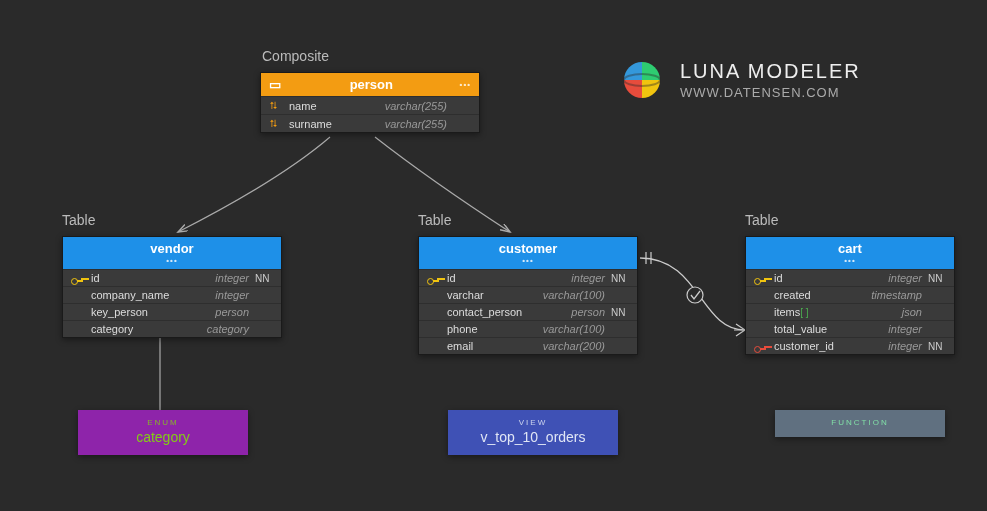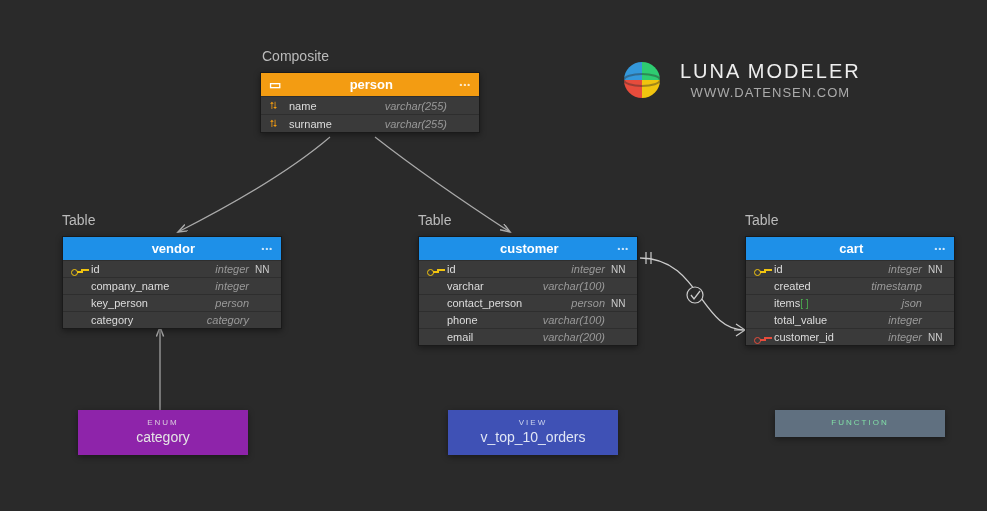--- a/index.html
+++ b/index.html
@@ -10,21 +10,20 @@
     font-family: "Segoe UI", Arial, sans-serif;
     color: #ddd;
     position: relative;
     overflow: hidden;
   }
   .branding {
     position: absolute;
     display: flex;
     align-items: center;
     gap: 16px;
-    text-align: center;
   }
   .brand-text { display: flex; flex-direction: column; }
   .brand-title { font-size: 20px; letter-spacing: 2px; font-weight: 300; color: #eee; }
   .brand-url { font-size: 13px; letter-spacing: 1px; color: #aaa; margin-top: 2px; }
   .entity-label {
     position: absolute;
     color: #bbb;
     font-size: 14px;
   }
   .entity {
@@ -36,21 +35,21 @@
   }
   .entity-header {
     display: flex;
     align-items: center;
     padding: 4px 8px;
     font-size: 13px;
     font-weight: 600;
     color: #fff;
     position: relative;
   }
-  .entity-header.blue { background: #1e90e8; }
+  .entity-header.blue { background: #1e90e8; flex-direction: column; }
   .entity-header.orange { background: #f39c12; }
   .entity-title { flex: 1; text-align: center; }
   .header-icon { width: 14px; display: inline-block; }
   .header-dots { letter-spacing: 1px; font-size: 8px; opacity: 0.8; }
   .entity-row {
     display: flex;
     align-items: flex-end;
     padding: 2px 8px;
     font-size: 11px;
     color: #ddd;
@@ -62,21 +61,21 @@
   .row-constraint { color: #ccc; font-size: 10px; width: 18px; text-align: left; }
   .chip {
     position: absolute;
     width: 170px;
     padding: 8px 0 10px 0;
     text-align: center;
     box-shadow: 0 2px 6px rgba(0,0,0,0.4);
   }
   .chip-kind { font-size: 8px; letter-spacing: 2px; opacity: 0.85; }
   .chip-name { font-size: 14px; margin-top: 2px; }
-  .chip.purple { background: #8e24aa; color: #e5e5e5; }
+  .chip.purple { background: #8e24aa; color: #84cc16; }
   .chip.indigo { background: #3f51b5; color: #e0e6f5; }
   .chip.slate  { background: #607080; color: #86efac; margin-left: 12px; }
   svg.connectors {
     position: absolute;
     left: 0; top: 0;
     width: 987px; height: 511px;
     pointer-events: none;
   }
   .bracket-suffix { color: #4caf50; font-size: 10px; }
   .key-icon {

